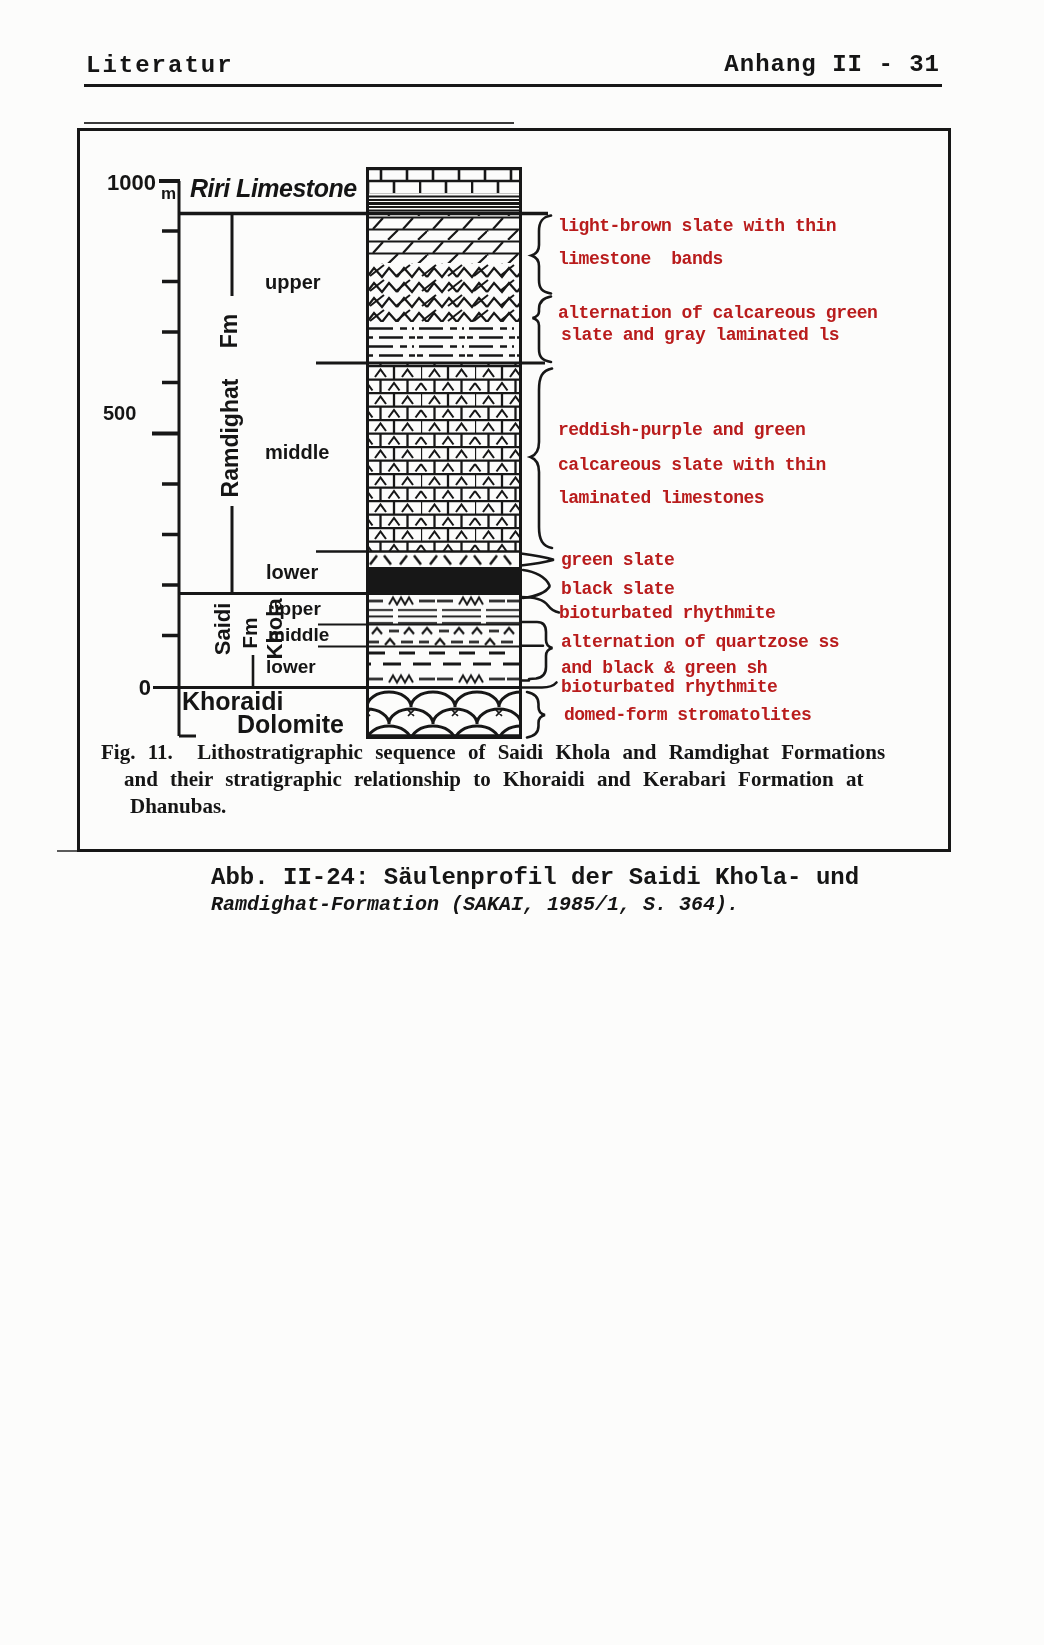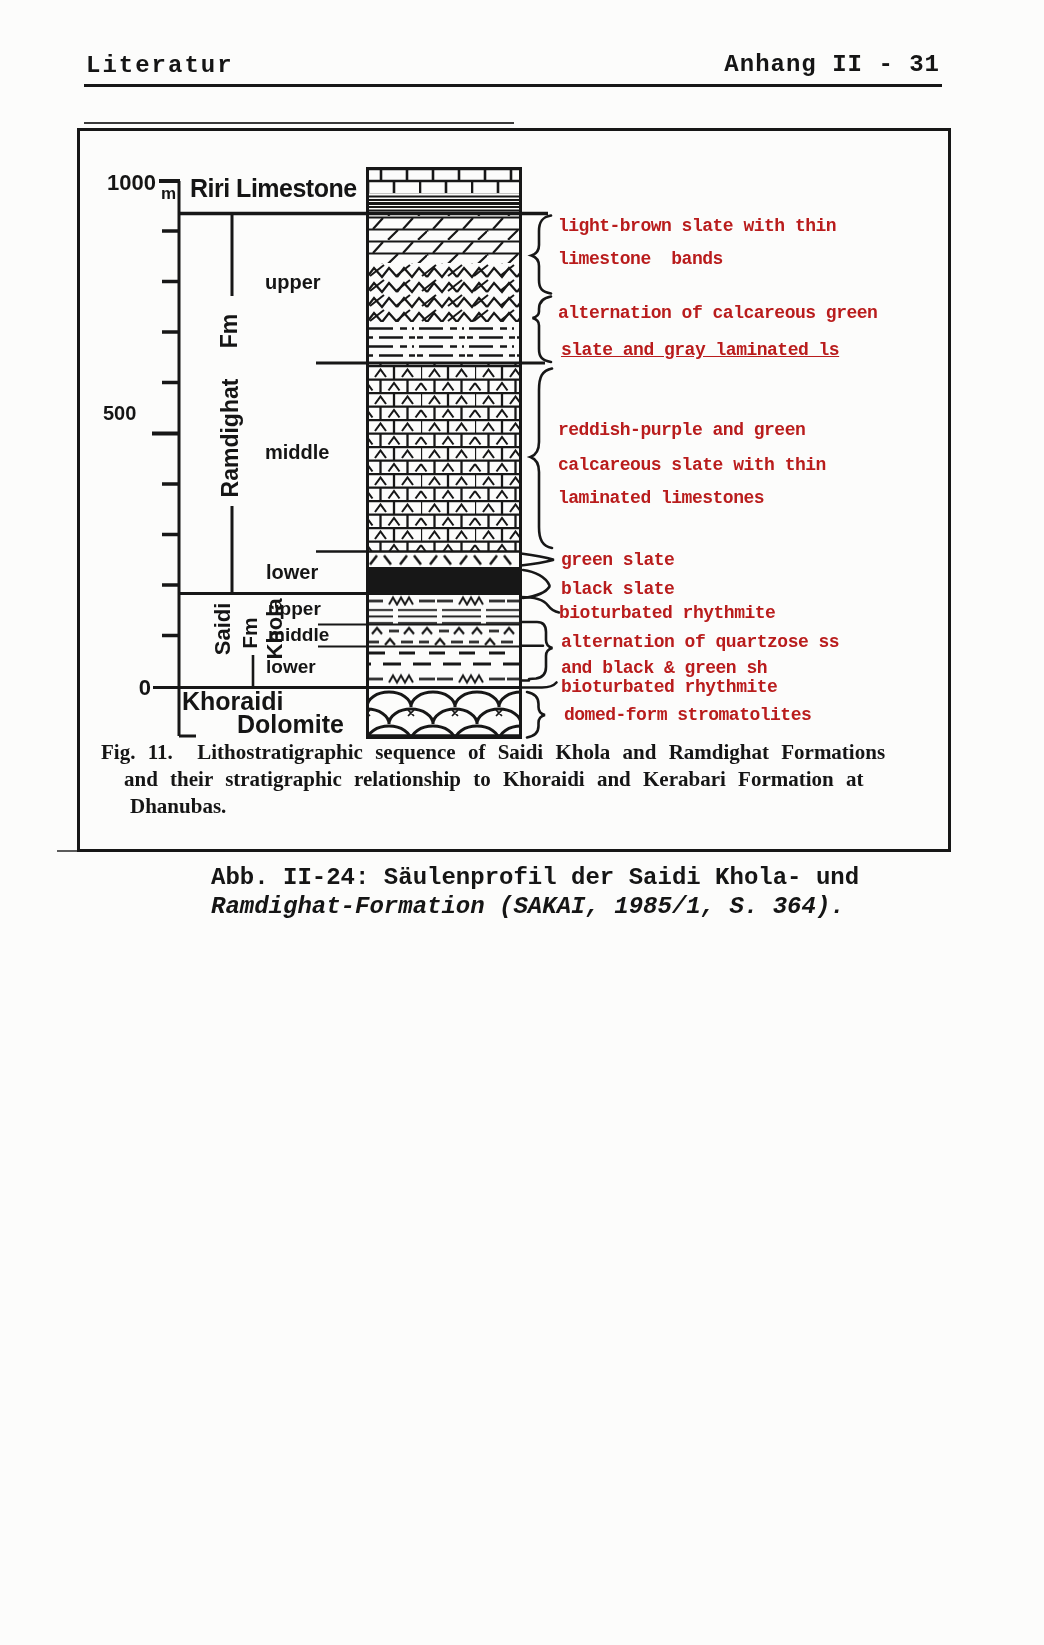--- a/index.html
+++ b/index.html
@@ -128,21 +128,21 @@
     <path d="M521 687.5 H542 C549 687.5 553.5 686 556.5 682.5"></path>
     <path d="M527 692 C535 693.5 538.5 697.5 538.5 704 L538.5 707 C538.5 711.5 540.5 714 545 715 C540.5 716 538.5 718.5 538.5 723 L538.5 726 C538.5 732.5 535 736 527 737.5"></path>
   </g>
 </svg>
 
 <div class="abs sans" style="left:98px;top:172px;width:58px;text-align:right;font-size:22px;">1000</div>
 <div class="abs sans" style="left:161px;top:185px;font-size:17px;">m</div>
 <div class="abs sans" style="left:103px;top:403px;width:48px;text-align:left;font-size:20px;">500</div>
 <div class="abs sans" style="left:125px;top:677px;width:26px;text-align:right;font-size:22px;">0</div>
 
-<div class="abs sans" style="left:190px;top:176px;font-size:25px;letter-spacing:-0.5px;">Riri Limestone</div>
+<div class="abs sans" style="left:190px;top:176px;font-size:25px;letter-spacing:-0.5px;font-style:italic;">Riri Limestone</div>
 
 <div class="abs sans" style="left:265px;top:272px;font-size:20px;">upper</div>
 <div class="abs sans rot" style="left:201px;top:318px;width:60px;height:26px;font-size:23px;">Fm</div>
 <div class="abs sans rot" style="left:158px;top:424px;width:150px;height:28px;font-size:23px;">Ramdighat</div>
 <div class="abs sans" style="left:265px;top:442px;font-size:20px;">middle</div>
 <div class="abs sans" style="left:266px;top:562px;font-size:20px;">lower</div>
 
 <div class="abs sans rot" style="left:167px;top:608px;width:88px;height:54px;font-size:22px;line-height:26px;">
   <span>Saidi</span><br>
   <span>Khola</span>
@@ -151,30 +151,30 @@
 <div class="abs sans" style="left:268px;top:599px;font-size:19px;">upper</div>
 <div class="abs sans" style="left:268px;top:625px;font-size:19px;">middle</div>
 <div class="abs sans" style="left:266px;top:657px;font-size:19px;">lower</div>
 
 <div class="abs sans" style="left:182px;top:689px;font-size:25px;">Khoraidi</div>
 <div class="abs sans" style="left:237px;top:712px;font-size:25px;">Dolomite</div>
 
 <div class="abs ann" style="left:558px;top:217px;">light-brown slate with thin</div>
 <div class="abs ann" style="left:558px;top:250px;">limestone  bands</div>
 <div class="abs ann" style="left:558px;top:296px;margin-top:8px;">alternation of calcareous green</div>
-<div class="abs ann" style="left:561px;top:341px;text-decoration:underline;">slate and gray laminated ls</div>
+<div class="abs ann" style="left:561px;top:326px;">slate and gray laminated ls</div>
 <div class="abs ann" style="left:558px;top:421px;">reddish-purple and green</div>
 <div class="abs ann" style="left:558px;top:456px;">calcareous slate with thin</div>
 <div class="abs ann" style="left:558px;top:489px;">laminated limestones</div>
 <div class="abs ann" style="left:561px;top:551px;">green slate</div>
 <div class="abs ann" style="left:561px;top:580px;">black slate</div>
 <div class="abs ann" style="left:559px;top:604px;">bioturbated rhythmite</div>
 <div class="abs ann" style="left:561px;top:633px;">alternation of quartzose ss</div>
 <div class="abs ann" style="left:561px;top:659px;">and black &amp; green sh</div>
 <div class="abs ann" style="left:561px;top:678px;">bioturbated rhythmite</div>
 <div class="abs ann" style="left:564px;top:706px;">domed-form stromatolites</div>
 
 <div class="abs serif" style="left:101px;top:742px;font-size:21px;word-spacing:7px;">Fig. 11.  Lithostratigraphic sequence of Saidi Khola and Ramdighat Formations</div>
 <div class="abs serif" style="left:124px;top:769px;font-size:21px;word-spacing:7px;">and their stratigraphic relationship to Khoraidi and Kerabari Formation at</div>
 <div class="abs serif" style="left:130px;top:796px;font-size:21px;">Dhanubas.</div>
 
 <div class="abs mono" style="left:211px;top:866px;font-size:24px;font-weight:600;">Abb. II-24: Säulenprofil der Saidi Khola- und</div>
-<div class="abs mono" style="left:211px;top:895px;font-size:24px;font-style:italic;font-weight:600;">Ramdighat-Formation (SAKAI, 1985/1, S. 364).</div>
+<div class="abs mono" style="left:211px;top:895px;font-size:20px;font-style:italic;font-weight:600;">Ramdighat-Formation (SAKAI, 1985/1, S. 364).</div>
 
 </body></html>

